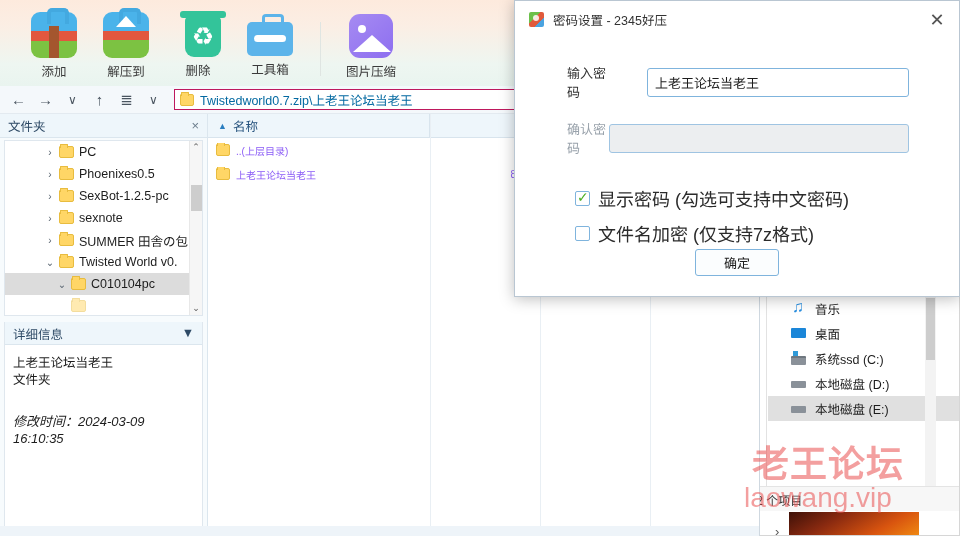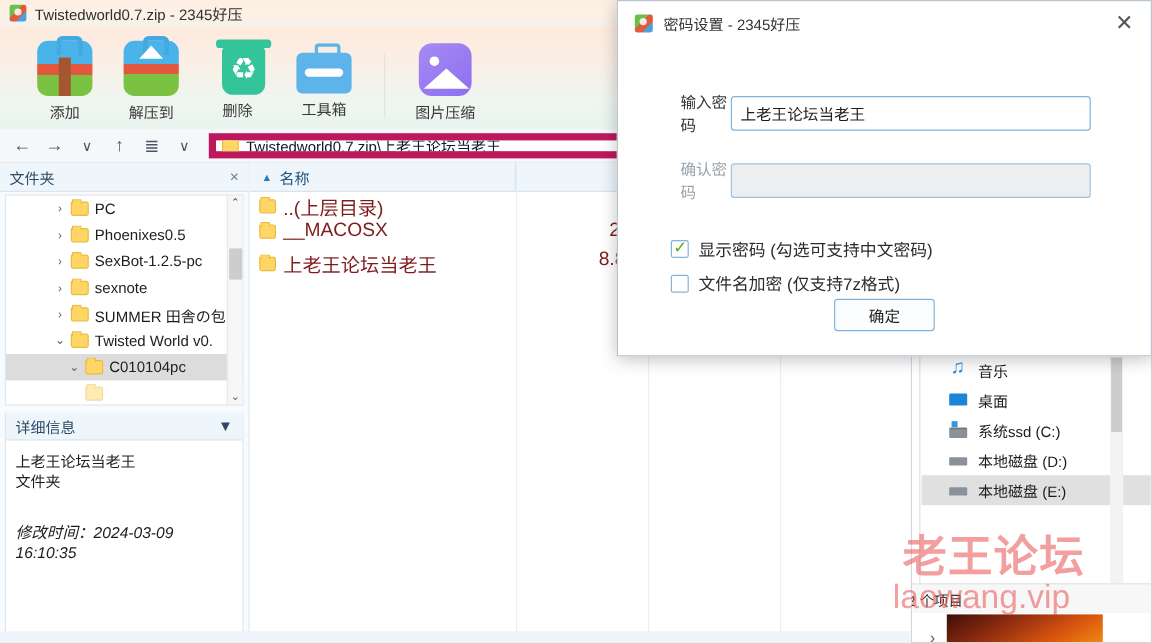--- a/index.html
+++ b/index.html
@@ -200,23 +200,23 @@
     height: 28px; background: #f4f8fb; display: flex; align-items: center;
     padding-left: 6px; gap: 2px; border-bottom: 1px solid #e3eaf0;
   }
   .nav-btn {
     width: 25px; height: 24px; display: flex; align-items: center; justify-content: center;
     font-size: 15px; color: #4a5560;
   }
   .nav-btn.small { font-size: 12px; }
   #pathbar {
     margin-left: 6px; height: 21px; flex: 1; margin-right: 8px;
-    background: #ffffff; border: 6px solid #be185d;
+    background: #ffffff; border: 1px solid #be185d;
     display: flex; align-items: center; gap: 6px; padding-left: 5px;
-    font-size: 12.5px; color: #0f172a; white-space: nowrap; overflow: hidden;
+    font-size: 12.5px; color: #0369a1; white-space: nowrap; overflow: hidden;
   }
   .folder-glyph {
     width: 14px; height: 12px; flex: 0 0 14px;
     background: #ffd666; border: 1px solid #e8bc3f; border-radius: 1px 2px 2px 2px;
     position: relative;
   }
   .folder-glyph::before {
     content: ""; position: absolute; left: 0; top: -3px; width: 6px; height: 3px;
     background: #ffd666; border: 1px solid #e8bc3f; border-bottom: none; border-radius: 1px 1px 0 0;
   }
@@ -285,21 +285,21 @@
     height: 24px; display: flex; align-items: center; padding-left: 10px;
     border-right: 1px solid #d8e4ed;
   }
   .col .sort { margin-right: 6px; font-size: 9px; color: #2a7ec0; }
   .col-name { width: 222px; flex: 0 0 222px; }
   .col-size { width: 110px; flex: 0 0 110px; }
   .col-c { width: 110px; flex: 0 0 110px; }
   .col-d { flex: 1; }
   #rows { position: relative; }
   .file-row {
-    height: 24px; display: flex; align-items: flex-start; font-size: 16px; color: #7f1d1d;
+    height: 24px; display: flex; align-items: center; font-size: 10px; color: #8b5cf6;
   }
   .file-row .cell-name {
     width: 222px; flex: 0 0 222px; display: flex; align-items: center; gap: 6px;
     padding-left: 8px; white-space: nowrap; overflow: hidden;
   }
   .file-row .cell-size {
     width: 110px; flex: 0 0 110px; text-align: right; padding-right: 10px;
     white-space: nowrap; overflow: hidden;
   }
   #grid-lines { position: absolute; left: 0; top: 0; right: 0; bottom: 0; pointer-events: none; }
@@ -334,22 +334,22 @@
     padding-left: 38px;
   }
   .dlg-field .lbl.muted { color: #9aa3ac; }
   .dlg-input {
     flex: 1; height: 29px; border: 1px solid #7fb4dd; border-radius: 3px;
     background: #ffffff; font-size: 13px; color: #1d1d1d;
     padding: 0 7px; display: flex; align-items: center; margin-right: 36px;
   }
   .dlg-input.disabled { background: #eceef0; border-color: #9fc4e2; }
   .dlg-check {
-    display: flex; align-items: center; gap: 8px; padding-left: 44px; margin-top: 9px;
-    font-size: 14px; color: #2b2b2b;
+    display: flex; align-items: center; gap: 8px; padding-left: 60px; margin-top: 9px;
+    font-size: 18px; color: #2b2b2b;
   }
   .box {
     width: 15px; height: 15px; flex: 0 0 15px; border: 1px solid #7fb4dd;
     background: #fff; border-radius: 2px; position: relative;
   }
   .box.checked::after {
     content: "\2713"; position: absolute; left: 1px; top: -3px;
     font-size: 14px; color: #4caf24; font-weight: bold;
   }
   #dlg-ok-wrap { position: absolute; left: 0; right: 0; bottom: 20px; display: flex; justify-content: center; }
@@ -419,24 +419,20 @@
     </div>
 
     <div id="explorer-chevron">›</div>
     <div id="explorer-thumb">
       
     </div>
   </div>
 
   <div id="main-window">
 
-    <div id="titlebar">
-      <span id="app-icon"></span>
-      <span id="title-text">Twistedworld0.7.zip - 2345好压</span>
-    </div>
 
     <div id="toolbar">
       <div class="tb-btn">
         <span class="tb-ico ic-add"></span>
         <span class="tb-label">添加</span>
       </div>
       <div class="tb-btn">
         <span class="tb-ico ic-extract"></span>
         <span class="tb-label">解压到</span>
       </div>
@@ -552,27 +548,20 @@
           <div class="file-row">
             <span class="cell-name">
               <span class="folder-glyph"></span>
               <span>..(上层目录)</span>
             </span>
             <span class="cell-size"></span>
           </div>
           <div class="file-row">
             <span class="cell-name">
               <span class="folder-glyph"></span>
-              <span>__MACOSX</span>
-            </span>
-            <span class="cell-size">2.9</span>
-          </div>
-          <div class="file-row">
-            <span class="cell-name">
-              <span class="folder-glyph"></span>
               <span>上老王论坛当老王</span>
             </span>
             <span class="cell-size">8.87</span>
           </div>
         </div>
 
         <div id="grid-lines">
           <div class="vline" style="left:222px;"></div>
           <div class="vline" style="left:332px;"></div>
           <div class="vline" style="left:442px;"></div>
@@ -584,21 +573,21 @@
     <div id="bottom-strip"></div>
   </div>
 
   <div id="dialog">
     <div id="dlg-title">
       <span id="dlg-icon"></span>
       <span id="dlg-title-text">密码设置 - 2345好压</span>
       <span id="dlg-close">✕</span>
     </div>
 
-    <div class="dlg-field" style="margin-top:36px;">
+    <div class="dlg-field" style="margin-top:24px;gap:38px;">
       <span class="lbl">输入密码</span>
       <span class="dlg-input">上老王论坛当老王</span>
     </div>
 
     <div class="dlg-field" style="margin-top:18px;">
       <span class="lbl muted">确认密码</span>
       <span class="dlg-input disabled"></span>
     </div>
 
     <div class="dlg-check" style="margin-top:28px;">

